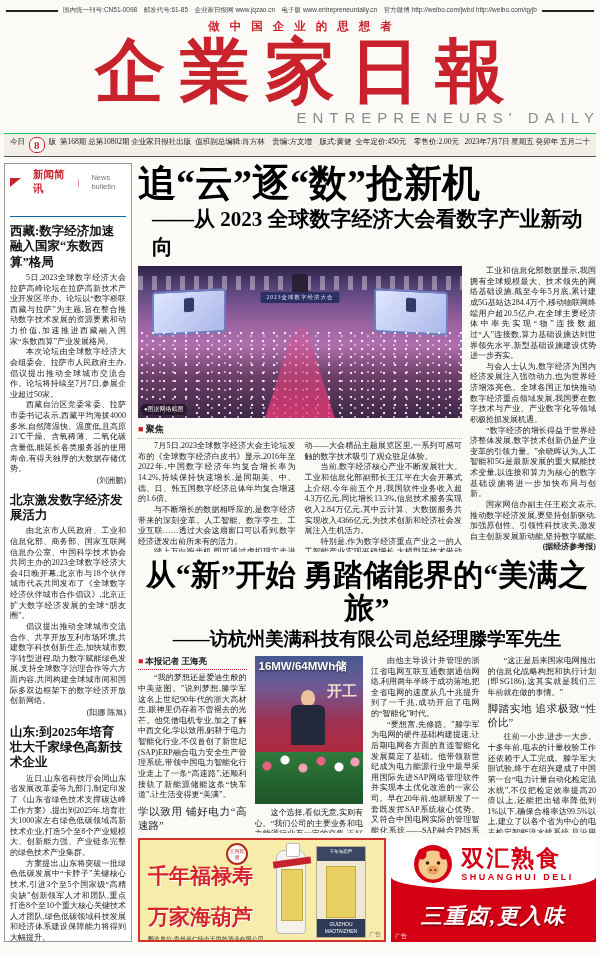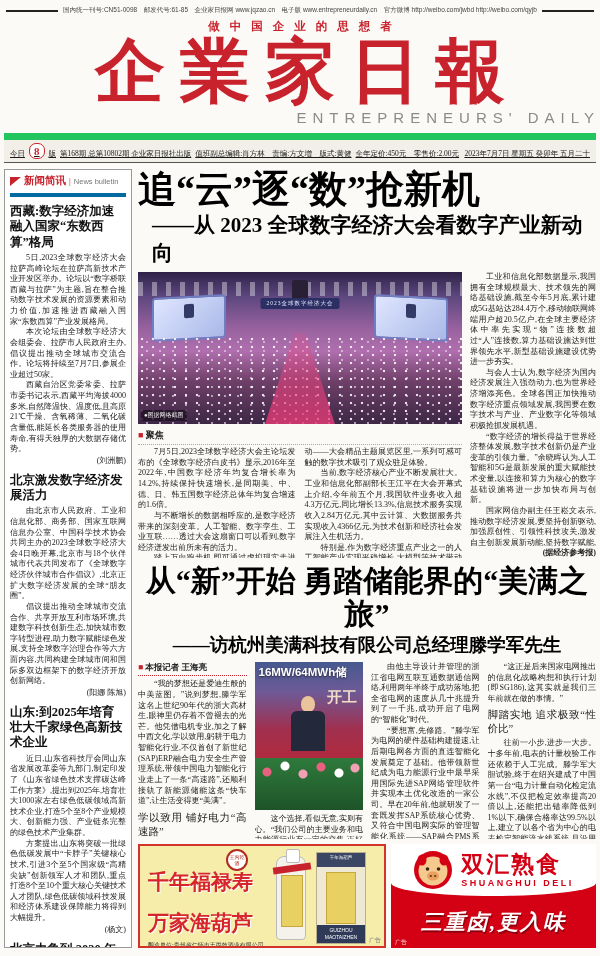--- a/index.html
+++ b/index.html
@@ -10,30 +10,30 @@
   .topbar { display:flex; align-items:center; gap:5px; padding:6px 6px 0 6px; }
   .topbar .rule { flex:1; border-top:2px solid #222; height:0; }
   .topbar .t { font-size:6.5px; color:#444; white-space:nowrap; font-family:"Liberation Sans",sans-serif; }
 
   .slogan { text-align:center; color:#c8232c; font-size:11.5px; font-weight:bold; letter-spacing:10px; text-indent:10px; margin-top:4px; }
 
   .masthead { text-align:center; color:#c8232c; font-size:70px; font-weight:900; line-height:1.06; letter-spacing:15px; text-indent:15px; font-family:"DejaVu Serif",serif; }
   .mast-en { text-align:right; color:#8b8b8b; font-size:15px; letter-spacing:6px; text-indent:6px; font-family:"Liberation Sans",sans-serif; margin-top:1px; }
 
   
-  .dateline { margin:7px 4px 0 4px; border-top:7px solid #22c55e; border-bottom:1px solid #555; background:#f1efe8; display:flex; align-items:flex-end; gap:4px; padding:3px 6px; font-size:7.5px; white-space:nowrap;text-decoration:underline; }
+  .dateline { margin:7px 4px 0 4px; border-top:1px solid #22c55e; border-bottom:1px solid #555; background:#f1efe8; display:flex; align-items:flex-start; gap:4px; padding:3px 6px; font-size:7.5px; white-space:nowrap; }
   .badge { border:1.5px solid #c8232c; color:#c8232c; font-weight:bold; border-radius:7px; padding:0 4px; font-size:11px; line-height:14px; background:#fff; }
   .dl-right { margin-left:auto; }
 
   
   .content { display:flex; gap:6px; padding:6px 4px 4px 4px; height:789px; }
 
   
   .sidebar { width:128px; flex-shrink:0; border:1px solid #999; background:#fff; padding:4px 5px; overflow:hidden; }
-  .sb-head { display:flex; align-items:center; gap:3px; border-bottom:4px solid #0369a1; padding-bottom:5px; }
+  .sb-head { display:flex; align-items:center; gap:12px; border-bottom:1px solid #0369a1; padding-bottom:20px; }
   .flag { width:0; height:0; border-left:11px solid #c8232c; border-bottom:9px solid transparent; }
   .sb-title { color:#c8232c; font-weight:bold; font-size:10.5px; }
   .sb-div { color:#c8232c; font-size:9px; }
   .sb-sub { color:#777; font-size:7.5px; font-family:"Liberation Sans",sans-serif; }
   .sb-art { margin-top:7px; }
   .sb-art h3 { font-size:12.5px; line-height:1.22; margin-bottom:3px; font-weight:bold; color:#111; }
   .col-text { font-size:8px; line-height:1.33; text-align:justify; color:#222; }
   .col-text p { text-indent:2em; }
   .sig { text-align:right; font-size:8px; color:#222; }
 

